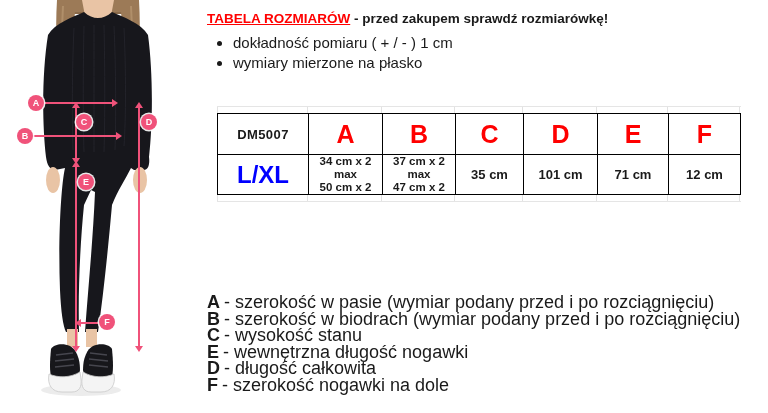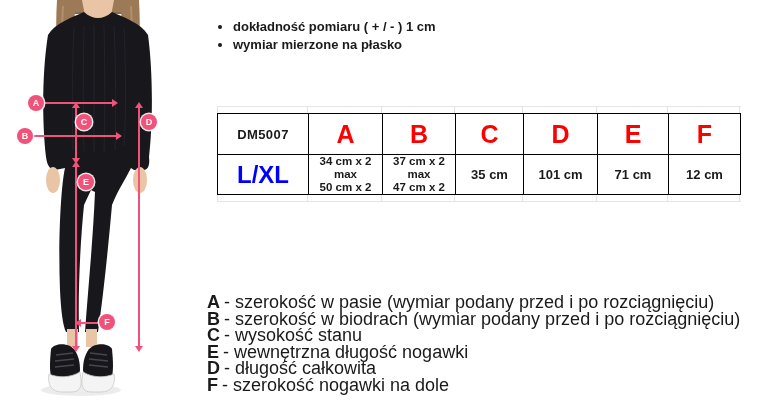--- a/index.html
+++ b/index.html
@@ -33,21 +33,21 @@
     border:4px solid transparent; border-left:6px solid #f0527a; border-right:none; }
   .arrow.v::before { content:""; position:absolute; top:-6px; left:-3px;
     border:4px solid transparent; border-bottom:6px solid #f0527a; border-top:none; }
   .arrow.v::after  { content:""; position:absolute; bottom:-6px; left:-3px;
     border:4px solid transparent; border-top:6px solid #f0527a; border-bottom:none; }
 
   
   .header-block { position: absolute; left: 207px; top: 11px; width: 555px; }
   .title-line { font-size: 13.5px; font-weight: bold; white-space: nowrap; }
   .title-main { color: #ff0000; text-decoration: underline; }
-  .bullets { margin: 8px 0 0 26px; padding: 0; font-size: 13px; font-weight: bold; }
+  .bullets { margin: 8px 0 0 26px; padding: 0; font-size: 15px; font-weight: normal; }
   .bullets li { margin-bottom: 3px; }
 
   
   .table-block { position: absolute; left: 217px; top: 106px; }
   .grid-ticks { display: flex; height: 6px; }
   .grid-ticks span { border-right: 1px solid #e2e2e2; box-sizing: border-box; }
   .grid-ticks span:first-child { border-left: 1px solid #e2e2e2; }
   .grid-ticks.top { border-top: 1px solid #e5e5e5; }
   .grid-ticks.bottom { border-bottom: 1px solid #e5e5e5; }
 
@@ -143,23 +143,26 @@
 
     <div class="marker" style="left:28px;top:95px">A</div>
     <div class="marker" style="left:17px;top:128px">B</div>
     <div class="marker" style="left:76px;top:114px">C</div>
     <div class="marker" style="left:141px;top:114px">D</div>
     <div class="marker" style="left:78px;top:174px">E</div>
     <div class="marker" style="left:99px;top:314px">F</div>
   </div>
 
   <div class="header-block">
+    <div class="title-line">
+      <span class="title-main">TABELA ROZMIARÓW</span><span> - przed zakupem sprawdź rozmiarówkę!</span>
+    </div>
     <ul class="bullets">
       <li>dokładność pomiaru ( + / - ) 1 cm</li>
-      <li>wymiar mierzone na płasko</li>
+      <li>wymiary mierzone na płasko</li>
     </ul>
   </div>
 
   <div class="table-block">
     <div class="grid-ticks top">
       <span style="width:91px"></span>
         <span style="width:74px"></span>
         <span style="width:73px"></span>
         <span style="width:68px"></span>
         <span style="width:74px"></span>

